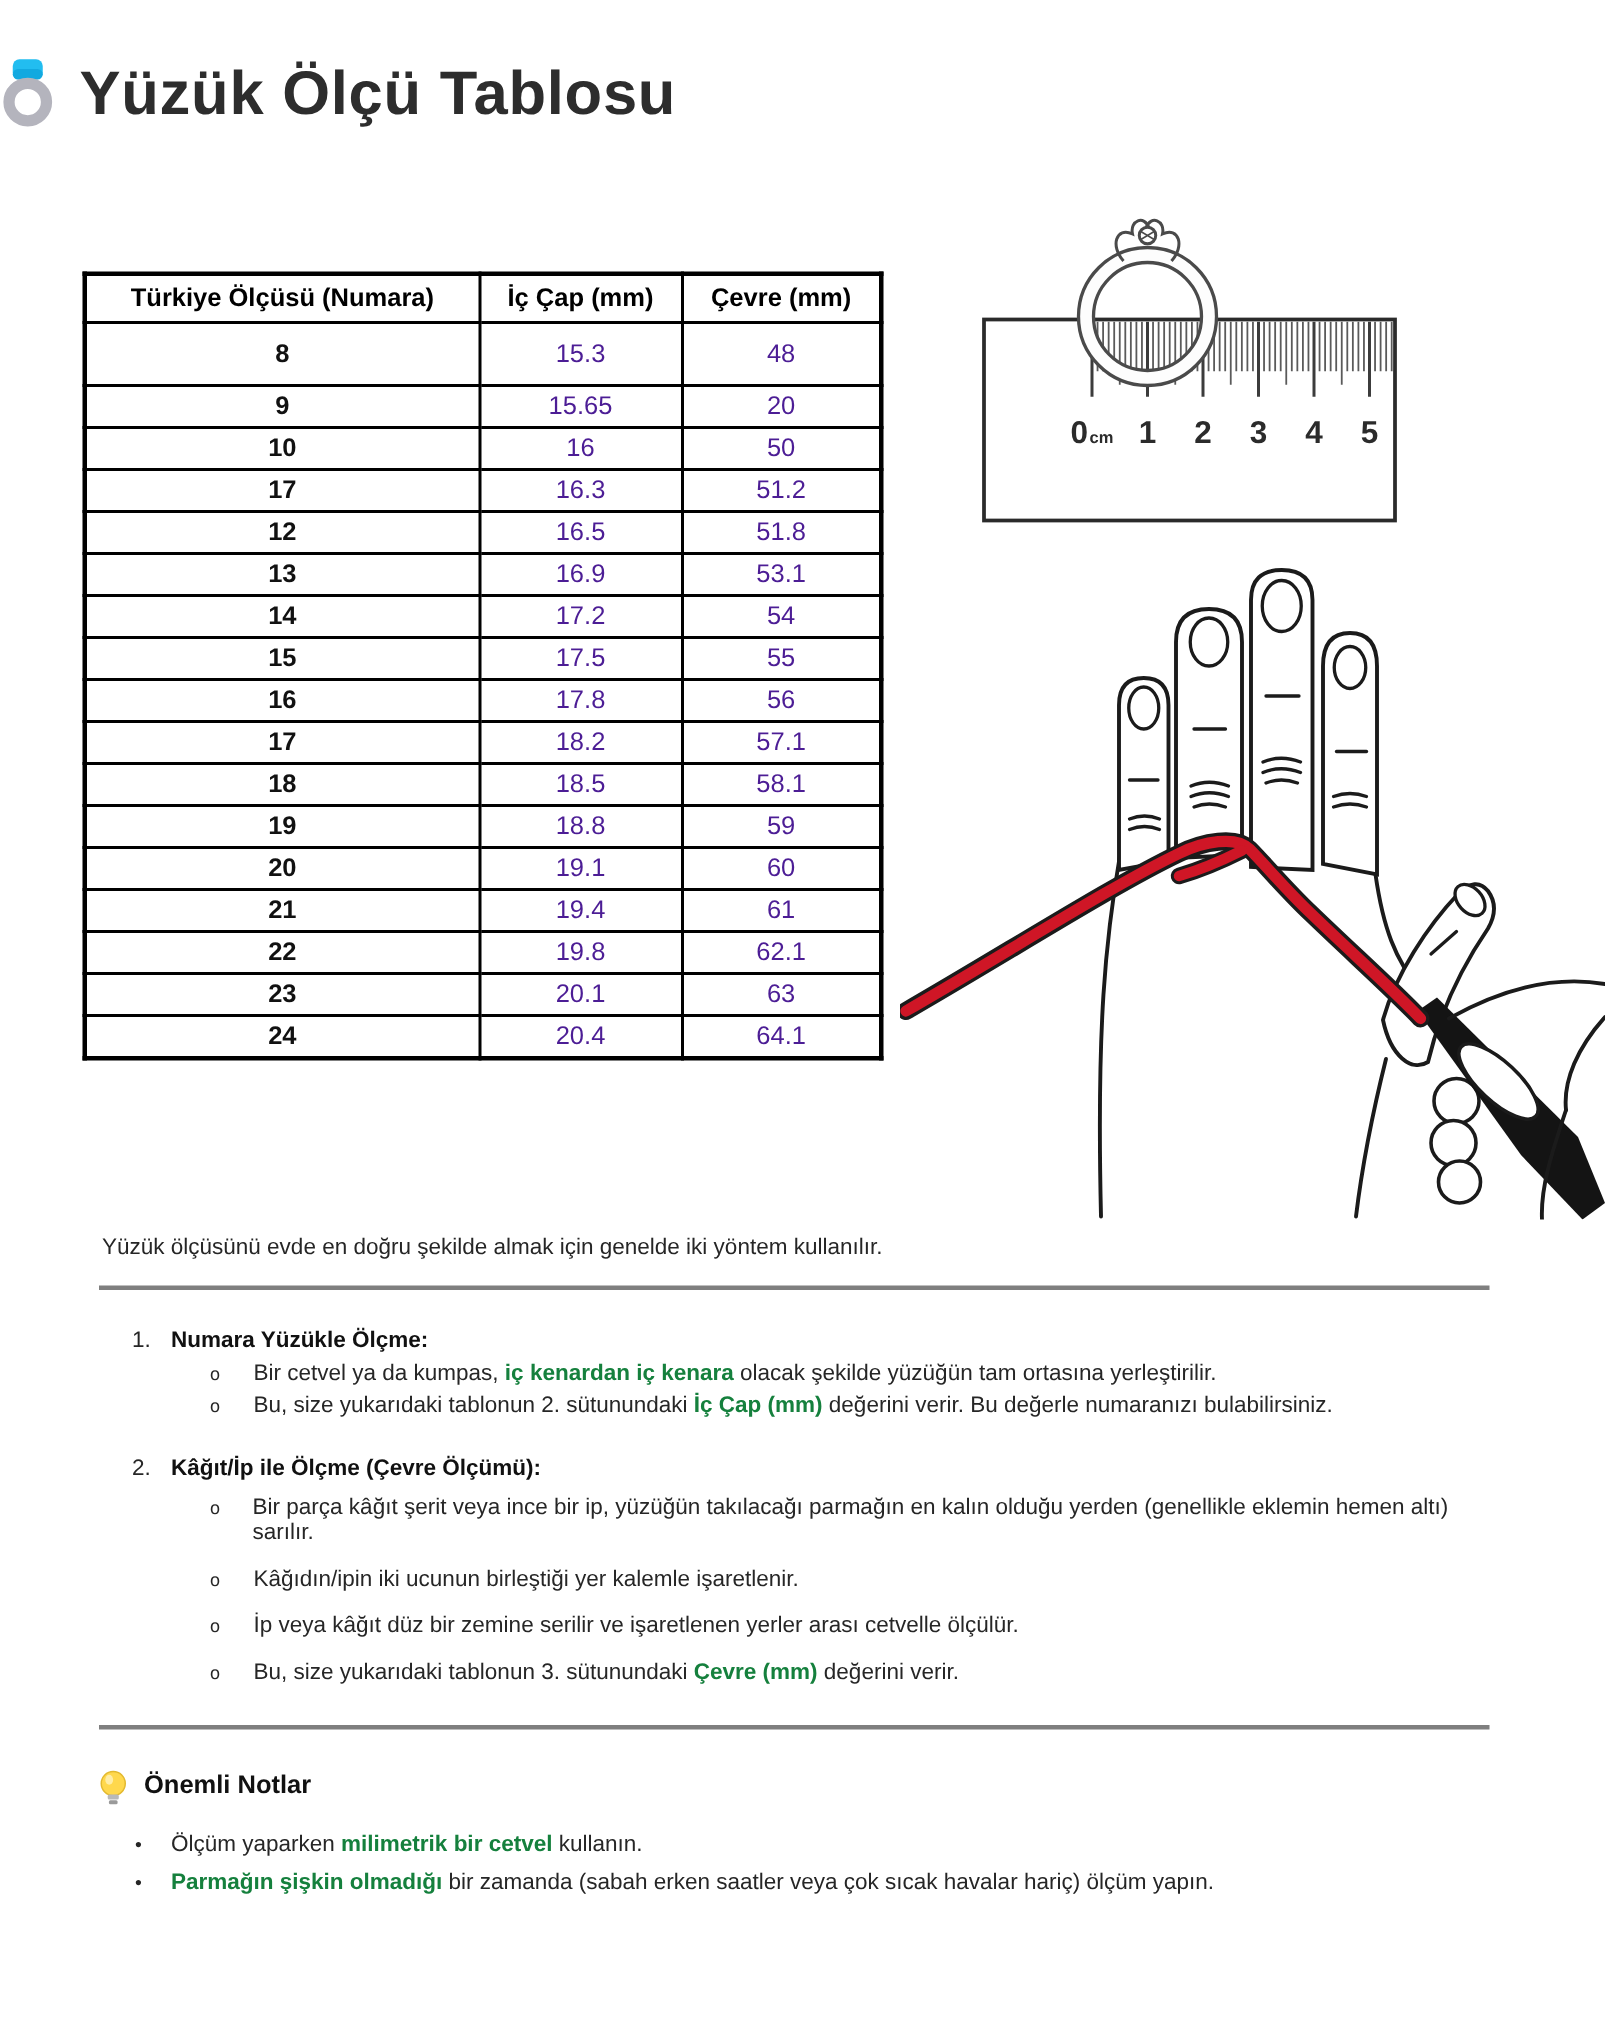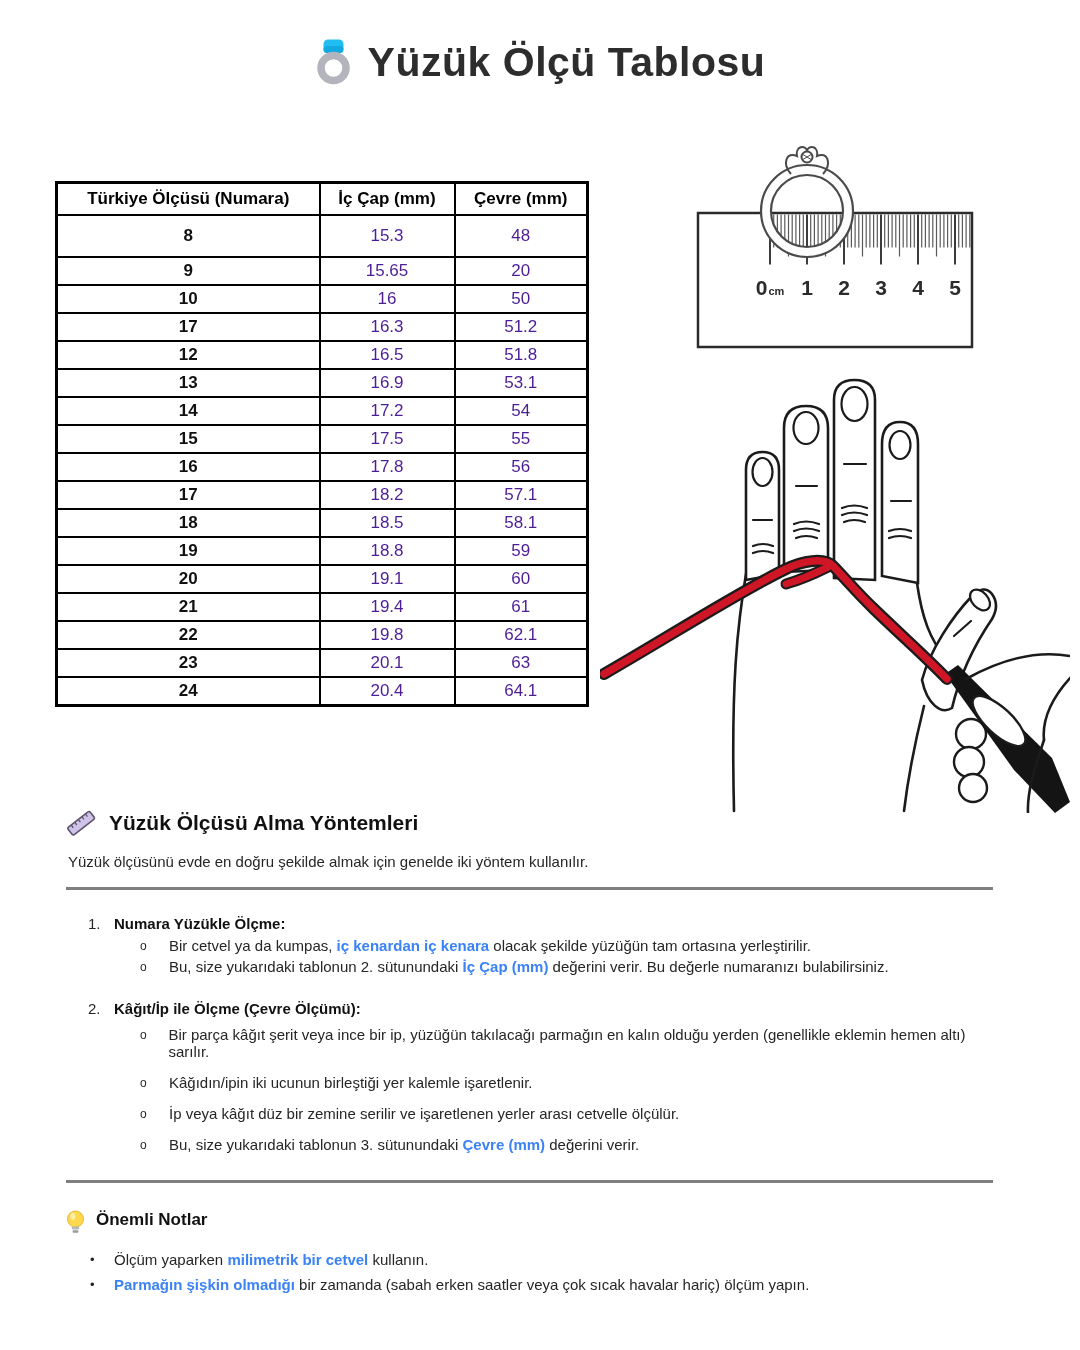--- a/index.html
+++ b/index.html
@@ -1,35 +1,35 @@
 <!DOCTYPE html>
 <html><head>
 <meta charset="utf-8">
 <style>
   html,body{margin:0;padding:0;background:#fff;}
   .page{position:relative;width:1080px;height:1350px;background:#fff;overflow:hidden;
         font-family:"Liberation Sans",sans-serif;color:#262626;}
 
   
-  .doc-title{position:absolute;top:38px;left:0;width:100%;display:flex;justify-content:center;
+  .doc-title{position:absolute;top:38px;left:0;width:100%;display:flex;
              align-items:center;gap:16px;}
   .doc-title h1{margin:0;font-size:41px;font-weight:bold;color:#2d2d2d;letter-spacing:.5px;}
 
   
   table.size{position:absolute;left:55px;top:181px;width:531px;border-collapse:collapse;
              table-layout:fixed;border:3px solid #000;}
   table.size th,table.size td{border:2px solid #000;text-align:center;vertical-align:middle;padding:0;}
   table.size th{height:30px;font-size:17px;font-weight:bold;color:#000;text-align:center;}
   table.size td{height:26px;font-size:17px;color:#4c1d95;}
   table.size td.c0{font-weight:bold;color:#111;}
   table.size tr.first td{height:40px;}
   table.size col.w0{width:263px}table.size col.w1{width:135px}table.size col.w2{width:133px}
 
   
-  .figure-ruler{position:absolute;left:690px;top:130px;width:390px;height:230px;text-decoration:underline;}
+  .figure-ruler{position:absolute;left:648px;top:130px;width:390px;height:230px;text-decoration:underline;}
   .figure-hand{position:absolute;left:600px;top:368px;width:470px;height:445px;}
   .figure-ruler svg,.figure-hand svg{display:block;width:100%;height:100%;}
   .ruler-num{font-weight:bold;font-size:21px;fill:#2b2b2b;}
   .ruler-unit{font-size:11px;font-weight:bold;fill:#2b2b2b;}
 
   
   .sections{position:absolute;left:66px;top:808px;width:927px;}
   .sec-head{display:flex;align-items:center;gap:13px;}
   .sec-head h2{margin:0;font-size:21px;font-weight:bold;color:#111;}
   .intro{margin:15px 0 0 2px;font-size:15px;color:#262626;}
@@ -39,21 +39,21 @@
   .num-item .head-row{display:flex;}
   .num{width:26px;font-size:15px;color:#262626;}
   .num-title{font-size:15px;font-weight:bold;color:#111;}
   .bullets{margin-left:52px;margin-top:5px;}
   .b-row{display:flex;align-items:flex-start;}
   .bullets.tight .b-row{margin-top:4px;}
   .bullets.loose .b-row{margin-top:9px;}
   .bullets.loose .b-row + .b-row{margin-top:14px;}
   .b-mark{width:29px;font-size:12px;color:#262626;padding-top:2px;}
   .b-text{font-size:15px;color:#262626;}
-  .b-text b{color:#3b82f6;}
+  .b-text b{color:#15803d;}
 
   .notes-head{display:flex;align-items:flex-start;gap:11px;margin-top:27px;}
   .notes-head h2{margin:0;font-size:17px;font-weight:bold;color:#111;}
   .note-bullets{margin-left:24px;margin-top:15px;}
   .note-bullets .b-row{margin-top:8px;}
   .note-bullets .b-mark{width:24px;font-size:13px;padding-top:1px;}
 
   .icon{flex:0 0 auto;}
 </style>
 </head>
@@ -311,29 +311,20 @@
         <path d="M4 306 C 70 268, 142 222, 186 201 C 202 193, 224 189, 233 198 C 242 207, 258 226, 274 241 C 302 268, 330 293, 347 311" stroke="#1b1b1b" stroke-width="12"></path>
         <path d="M186 216 C 200 212, 214 206, 228 199" stroke="#1b1b1b" stroke-width="11"></path>
         <path d="M4 306 C 70 268, 142 222, 186 201 C 202 193, 224 189, 233 198 C 242 207, 258 226, 274 241 C 302 268, 330 293, 347 311" stroke="#cf1626" stroke-width="7.5"></path>
         <path d="M186 216 C 200 212, 214 206, 228 199" stroke="#cf1626" stroke-width="7"></path>
       </g>
     </svg>
   </div>
 
   <div class="sections">
 
-    <div class="sec-head">
-      <svg class="icon" width="30" height="30" viewBox="0 0 30 30">
-        <g transform="rotate(-38 15 15)">
-          <rect x="1" y="10.5" width="28" height="9.5" rx="2" fill="#cfc3e8" stroke="#5f5470" stroke-width="1.6"></rect>
-          <path d="M6 10.5 v3.5 M10.5 10.5 v3.5 M15 10.5 v3.5 M19.5 10.5 v3.5 M24 10.5 v3.5" stroke="#5f5470" stroke-width="1.3"></path>
-        </g>
-      </svg>
-      <h2>Yüzük Ölçüsü Alma Yöntemleri</h2>
-    </div>
 
     <p class="intro">Yüzük ölçüsünü evde en doğru şekilde almak için genelde iki yöntem kullanılır.</p>
 
     <hr class="rule">
 
     <div class="num-item">
       <div class="head-row">
         <span class="num">1.</span>
         <span class="num-title">Numara Yüzükle Ölçme:</span>
       </div>

